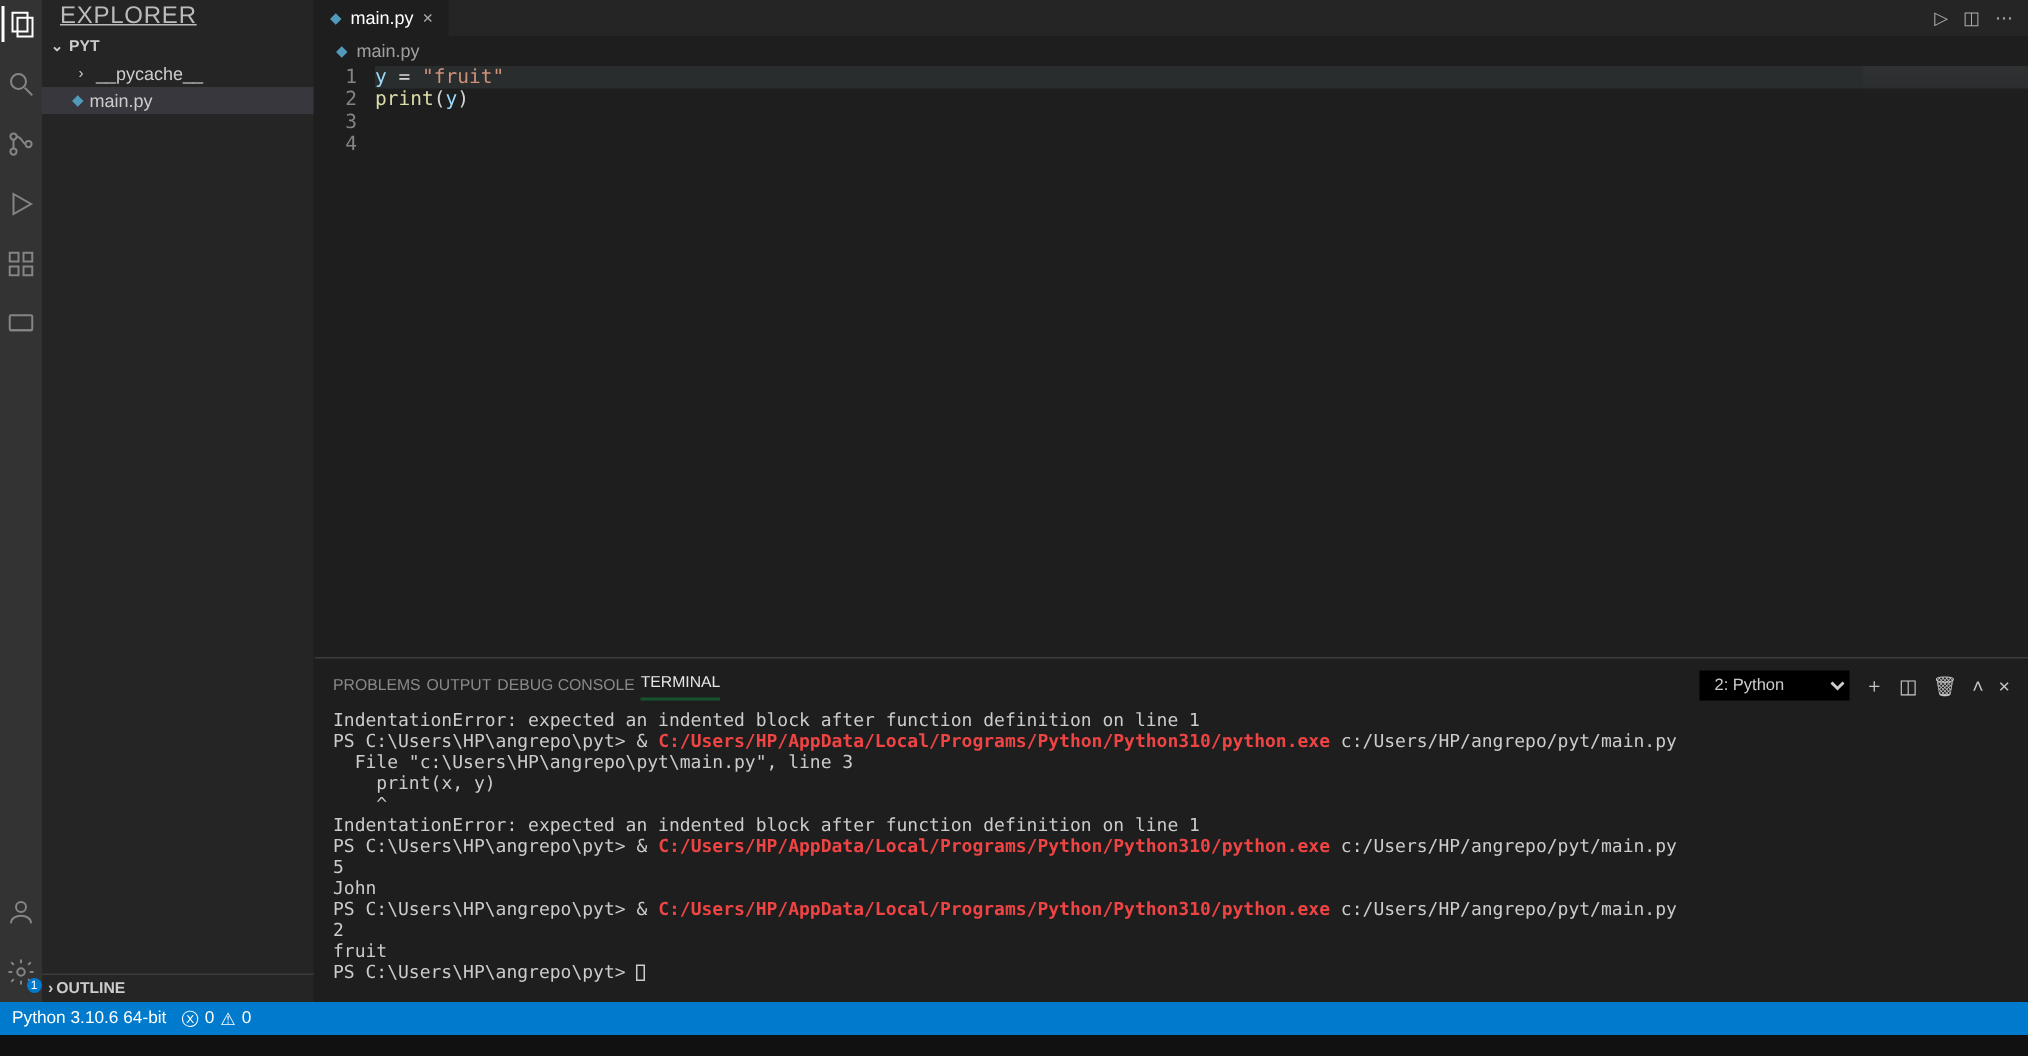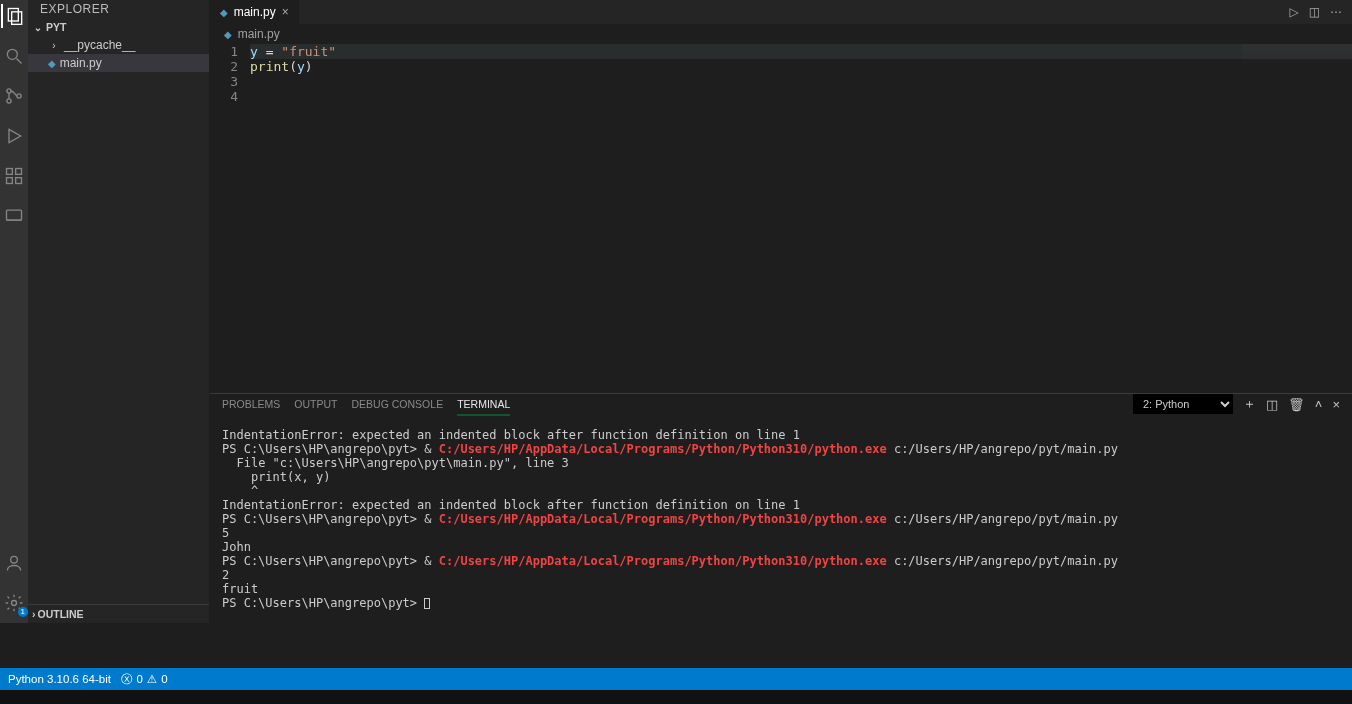--- a/index.html
+++ b/index.html
@@ -29,22 +29,23 @@
   position: absolute; bottom: -2px; right: -2px;
   background: #007acc; color: #fff; font-size: 8px;
   border-radius: 8px; padding: 0 3px; line-height: 10px;
 }
 
 .sidebar {
   width: 182px; background: #252526; display: flex; flex-direction: column;
   border-right: 1px solid #1e1e1e;
 }
 .sidebar-title {
-  font-size: 12px; color: #bbbbbb; padding: 2px 12px 2px 12px;
+  font-size: 16px; color: #bbbbbb; padding: 2px 12px 2px 12px;
   letter-spacing: 0.5px;
+  text-decoration: underline;
 }
 .tree-section {
   font-size: 10.5px; color: #cccccc; font-weight: 600;
   padding: 3px 4px; display: flex; align-items: center; gap: 2px;
   cursor: pointer;
 }
 .tree-section .chev { width: 12px; text-align: center; font-size: 10px; color: #ccc; }
 .tree-item {
   font-size: 12px; padding: 2px 4px 2px 20px;
   display: flex; align-items: center; gap: 4px;
@@ -96,42 +97,42 @@
   position: absolute; top: 0; right: 0; width: 110px; height: 20px;
   background: linear-gradient(#3a3a3a, transparent);
   opacity: 0.3;
 }
 
 .panel {
   height: 230px; background: #1e1e1e; border-top: 1px solid #3c3c3c;
   display: flex; flex-direction: column;
 }
 .panel-tabs {
-  height: 28px; display: flex; align-items: flex-start; padding: 0 12px;
-  font-size: 10.5px; color: #8a8a8a; gap: 14px;
+  height: 28px; display: flex; align-items: flex-end; padding: 0 12px;
+  font-size: 10.5px; color: #8a8a8a; gap: 4px;
 }
 .panel-tab { cursor: pointer; padding: 4px 0; }
 .panel-tab.active { color: #e7e7e7; border-bottom: 2px solid #14532d; }
 .panel-actions { margin-left: auto; display: flex; align-items: center; gap: 10px; color: #c5c5c5; }
 .panel-select {
   background: #000000; color: #ccc; border: none; font-size: 11px;
   padding: 2px 24px 2px 6px; height: 20px; min-width: 100px;
 }
 .panel-icon { cursor: pointer; font-size: 13px; }
 .terminal {
   flex: 1; padding: 6px 12px; font-family: Consolas, monospace; font-size: 12px;
   color: #cccccc; overflow: auto; line-height: 14px; white-space: pre-wrap;
 }
 .term-yellow { color: #ef4444; font-weight: bold; }
 .term-cursor { display: inline-block; border: 1px solid #ccc; width: 6px; height: 11px; vertical-align: middle; }
 
 .statusbar {
   height: 22px; background: #007acc; color: #ffffff;
   display: flex; align-items: center; font-size: 11.5px;
-  padding: 0 8px; gap: 10px; margin-top: 45px;
+  padding: 0 8px; gap: 10px;
 }
 .statusbar .right { margin-left: auto; display: flex; gap: 12px; align-items: center; }
 .status-item { display: flex; align-items: center; gap: 4px; cursor: pointer; }
 .taskbar { height: 14px; background: #111; }
 </style>
 </head>
 <body>
 
 <div class="workbench">
 

